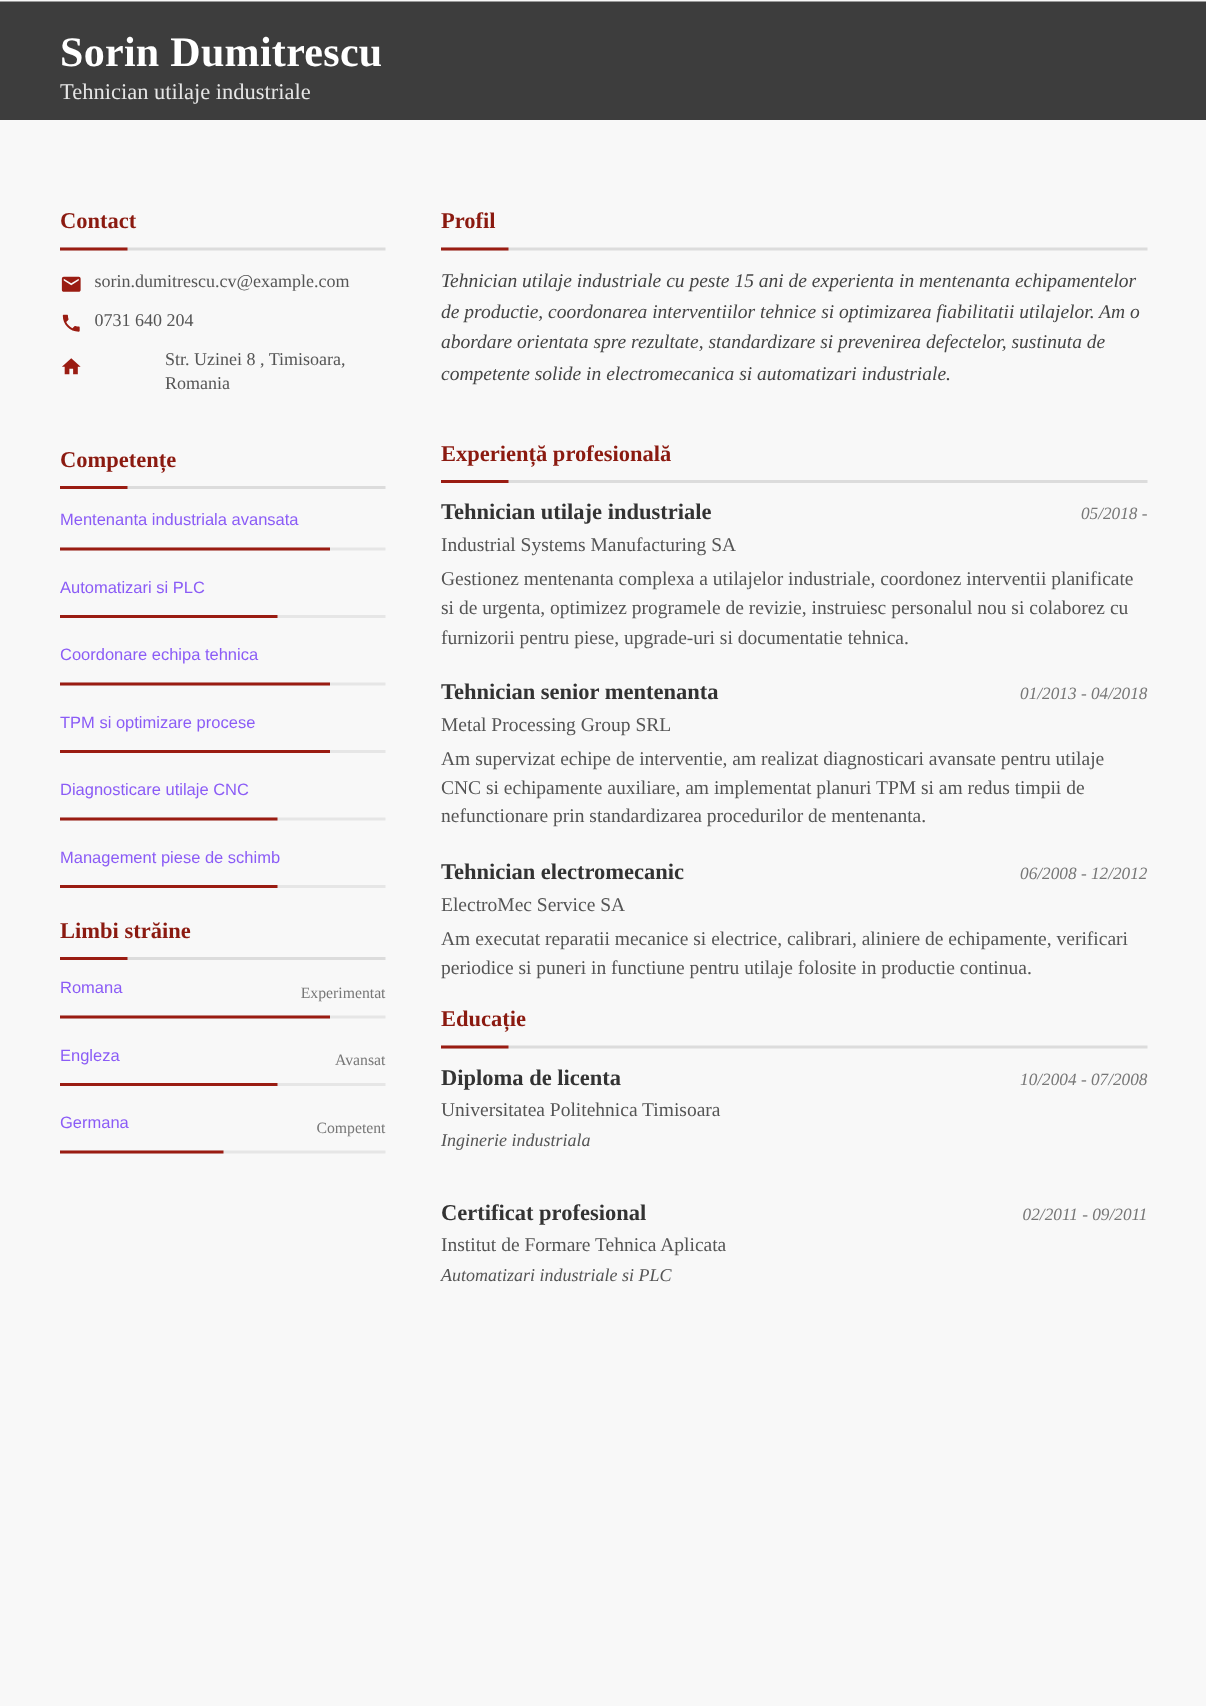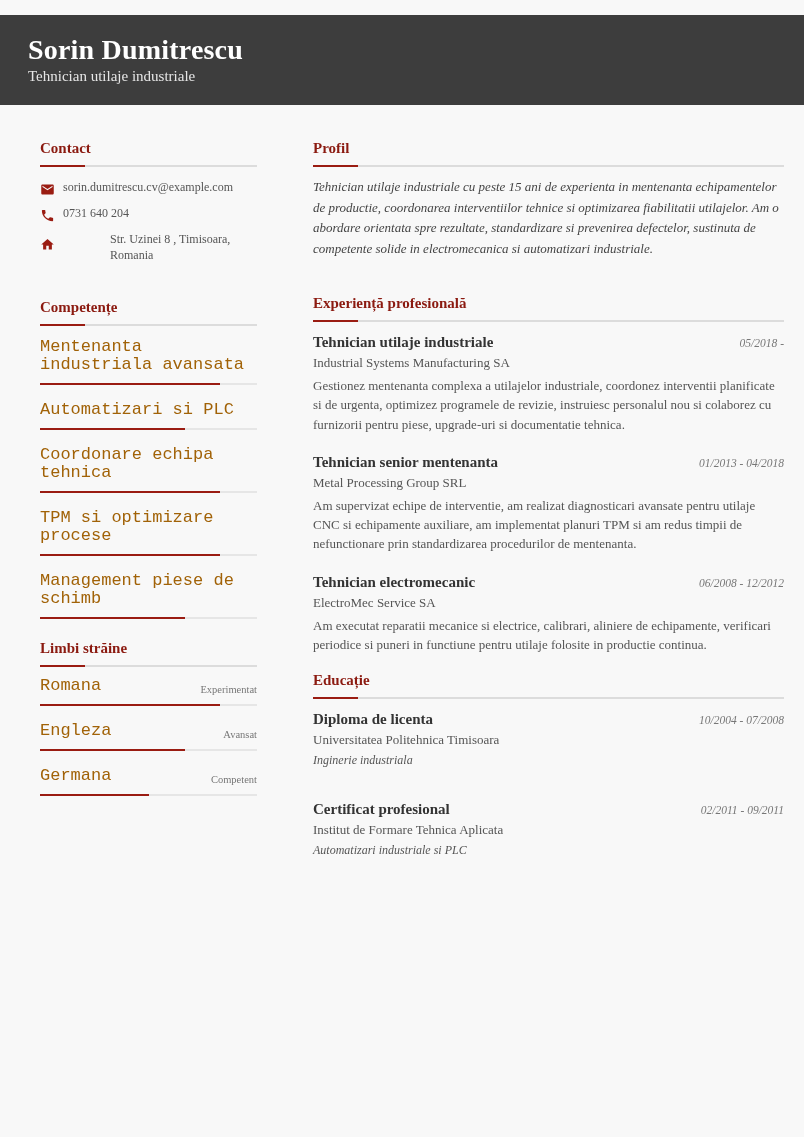--- a/index.html
+++ b/index.html
@@ -5,42 +5,42 @@
     * { box-sizing: border-box; margin: 0; padding: 0; }
     html, body { width: 804px; height: 1137px; }
     body {
       background: #f8f8f8;
       font-family: "DejaVu Serif", "Liberation Serif", serif;
       color: #444;
       position: relative;
       overflow: hidden;
     }
     .header {
-      position: absolute; left: 0; top: 15px; width: 804px; height: 90px;
+      position: absolute; left: 0; top: 1px; width: 804px; height: 79px;
       background: #3d3d3d;
-      padding: 18px 40px 0 28px;
+      padding: 18px 40px 0 40px;
     }
     .header .name {
       font-family: "Liberation Serif", serif;
       font-weight: bold;
       font-size: 28px;
       color: #ffffff;
       line-height: 34px;
       letter-spacing: 0.2px;
     }
     .header .title {
       font-family: "Liberation Serif", serif;
       font-size: 15px;
       color: #e6e6e6;
       line-height: 18px;
       margin-top: 0px;
     }
 
     .sidebar { position: absolute; left: 40px; top: 138px; width: 217px; }
-    .main { position: absolute; left: 313px; top: 138px; width: 471px; }
+    .main { position: absolute; left: 294px; top: 138px; width: 471px; }
 
     .section-title {
       font-family: "Liberation Serif", serif;
       font-weight: bold;
       font-size: 15px;
       color: #8b1a10;
       line-height: 20px;
       padding-bottom: 7px;
       position: relative;
     }
@@ -56,22 +56,22 @@
     .contact-icon { width: 15px; height: 15px; margin-right: 8px; flex: 0 0 15px; margin-top: 3px; }
     .contact-text {
       font-family: "Liberation Serif", serif;
       font-size: 12px; line-height: 16px; color: #555; word-break: break-all;
     }
 
     
     .skill { margin-bottom: 0; }
     .skill-row { display: flex; justify-content: space-between; align-items: flex-end; }
     .skill-name {
-      font-family: Liberation Mono, monospace;
-      font-size: 17px; color: #a16207; line-height: 18px; padding-top: 3px;
+      font-family: Liberation Sans, sans-serif;
+      font-size: 11px; color: #8b5cf6; line-height: 18px; padding-top: 3px;
     }
     .skill-level {
       font-family: "Liberation Serif", serif;
       font-size: 10.5px; color: #777;
     }
     .bar-track { position: relative; height: 2px; background: #e6e6e6; margin-top: 9px; margin-bottom: 13px; }
     .bar-fill { position: absolute; left: 0; top: 0; height: 2px; background: #9a1c12; }
 
     
     .profile-text {
@@ -165,20 +165,26 @@
           <div class="bar-fill" style="width:83%;"></div>
         </div>
     </div>
     <div class="skill">
       <div class="skill-name">TPM si optimizare procese</div>
       <div class="bar-track">
           <div class="bar-fill" style="width:83%;"></div>
         </div>
     </div>
     <div class="skill">
+      <div class="skill-name">Diagnosticare utilaje CNC</div>
+      <div class="bar-track">
+          <div class="bar-fill" style="width:67%;"></div>
+        </div>
+    </div>
+    <div class="skill">
       <div class="skill-name">Management piese de schimb</div>
       <div class="bar-track">
           <div class="bar-fill" style="width:67%;"></div>
         </div>
     </div>
   </div>
 
   <div style="margin-top:19px;">
     <div class="section-title">Limbi străine</div>
     <div class="section-rule" style="margin-bottom:7px;">

